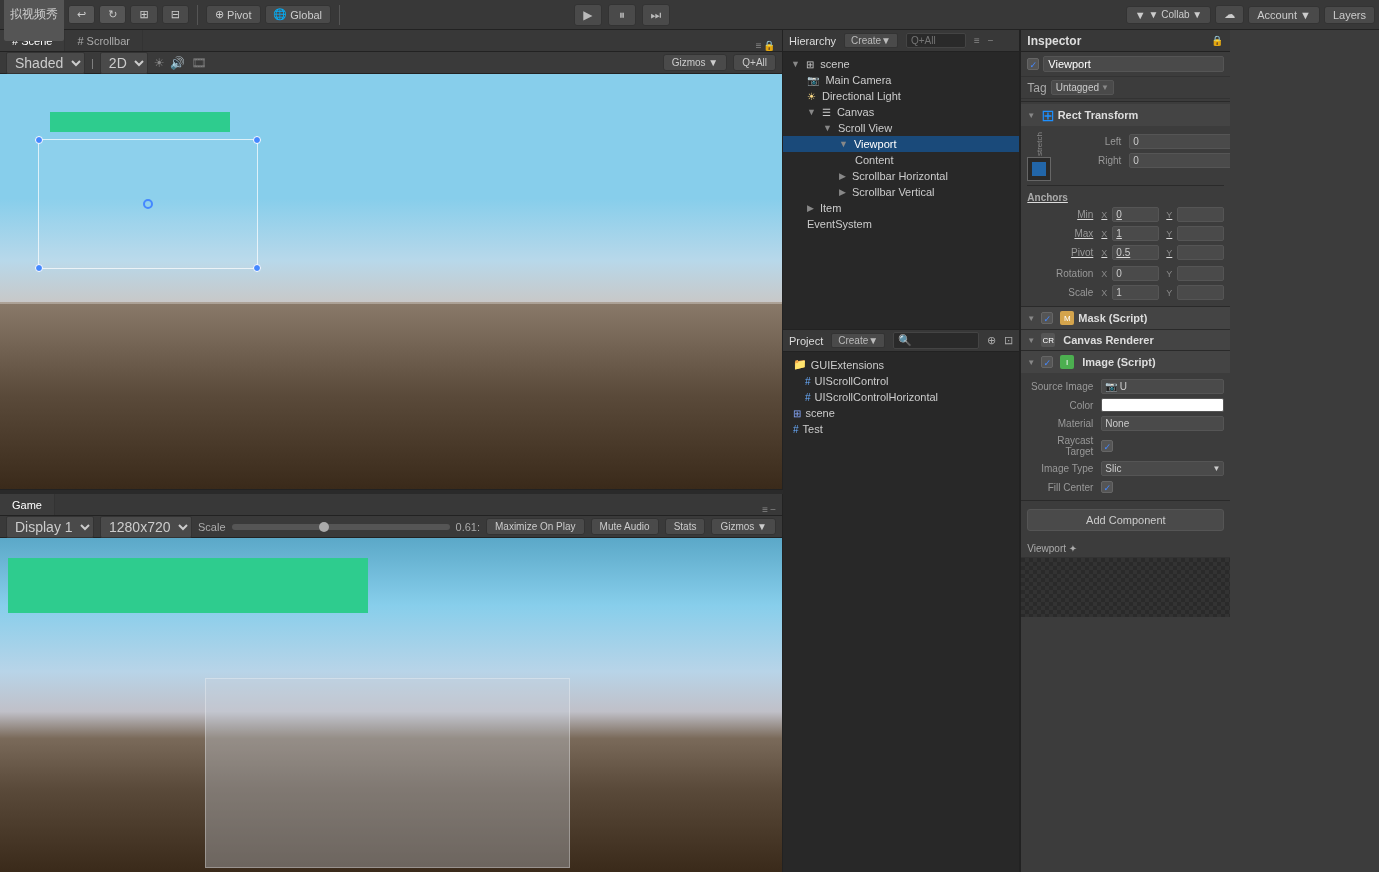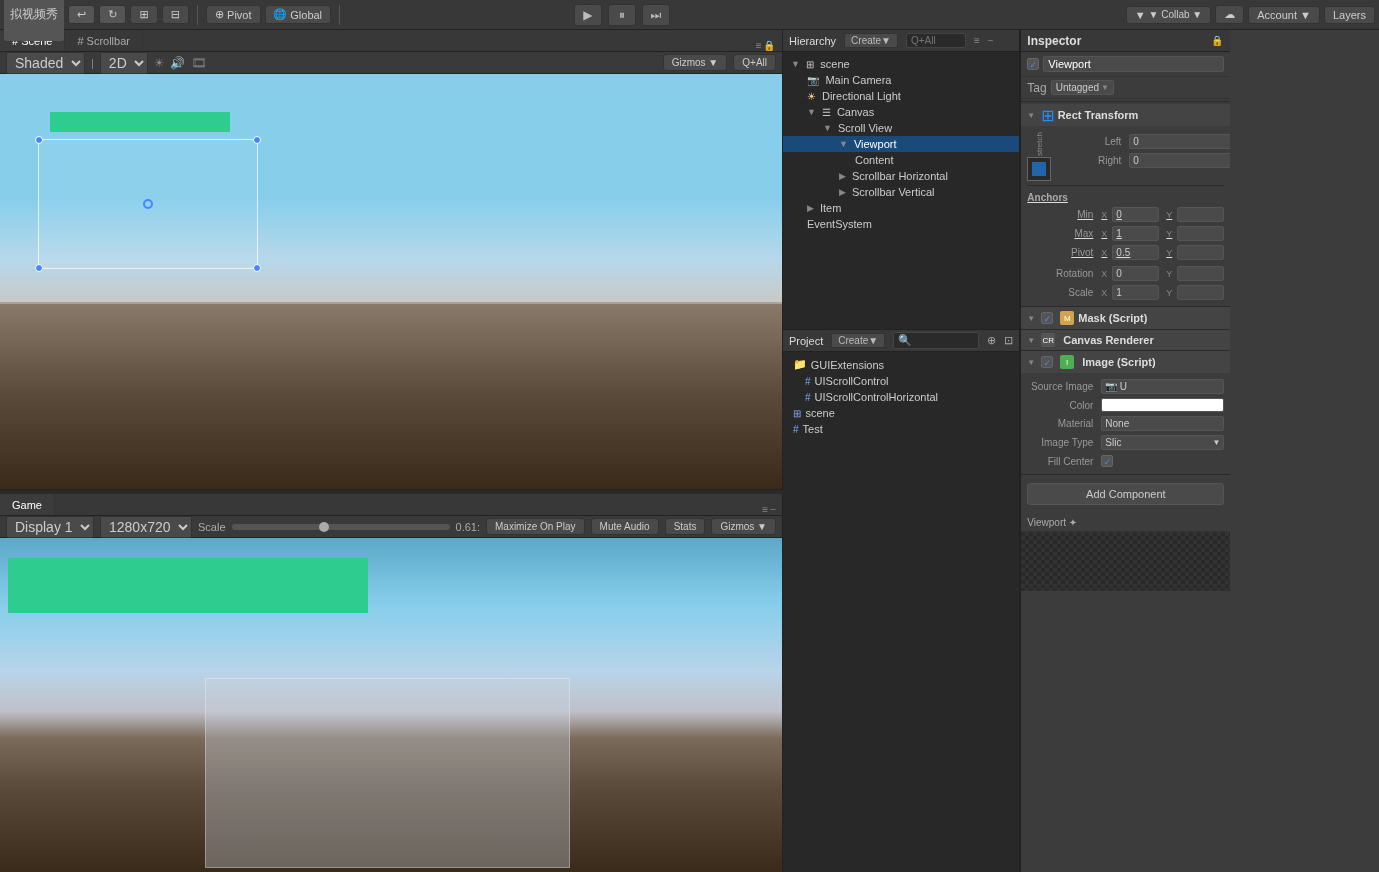--- a/index.html
+++ b/index.html
@@ -933,20 +933,24 @@
           </div>
           <div class="prop-row">
             <span class="prop-label">Color</span>
             <div style="flex:1;height:14px;background:#ffffff;border:1px solid #555;border-radius:2px;"></div>
           </div>
           <div class="prop-row">
             <span class="prop-label">Material</span>
             <input class="prop-value" type="text" value="None" style="">
           </div>
           <div class="prop-row">
+            <span class="prop-label">Raycast Target</span>
+            <div class="insp-checkbox checked"></div>
+          </div>
+          <div class="prop-row">
             <span class="prop-label">Image Type</span>
             <div style="flex:1;background:#4a4a4a;border:1px solid #555;border-radius:2px;padding:1px 3px;font-size:10px;color:#ccc;display:flex;align-items:center;justify-content:space-between;">
               <span>Slic</span>
               <span style="font-size:8px;">▼</span>
             </div>
           </div>
           <div class="prop-row">
             <span class="prop-label">Fill Center</span>
             <div class="insp-checkbox checked"></div>
           </div>

